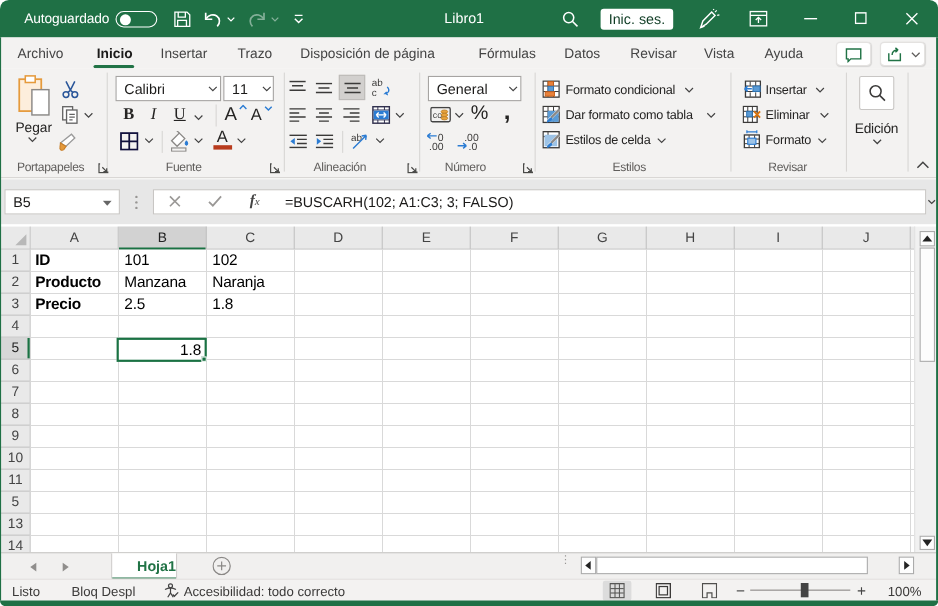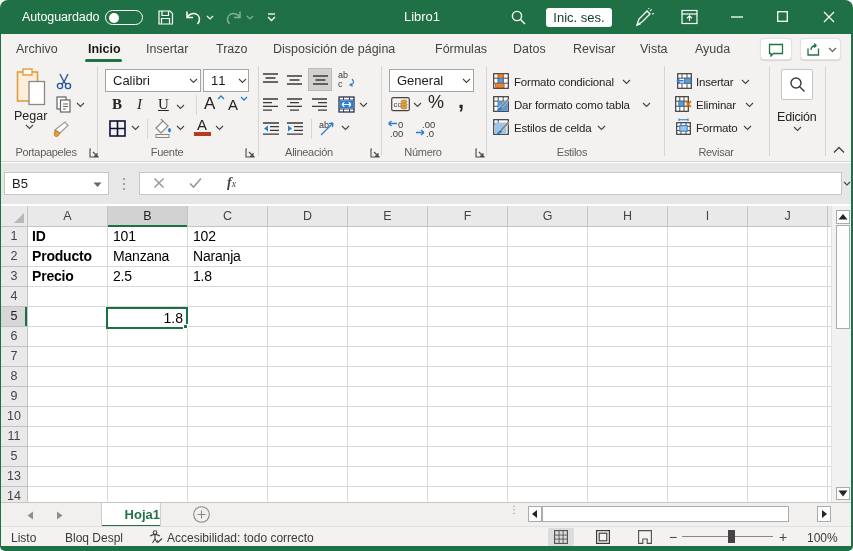--- a/index.html
+++ b/index.html
@@ -431,20 +431,21 @@
       <circle cx="2" cy="12" r="1.1" fill="#979593"></circle>
     </svg>
   <div id="fxbox"></div>
   <svg class="abs" style="left:152px;top:14px" width="12" height="12" viewBox="0 0 12 12">
       <path d="M1.5 1.5 L10.5 10.5 M10.5 1.5 L1.5 10.5" stroke="#9a9896" stroke-width="1.5"></path>
     </svg>
   <svg class="abs" style="left:188px;top:14px" width="13" height="12" viewBox="0 0 13 12">
       <path d="M1 6.5 L4.5 10 L12 1.5" fill="none" stroke="#9a9896" stroke-width="1.6"></path>
     </svg>
   <div class="abs" style="left:226px;top:12px;font-size:14px;font-style:italic;color:#444;font-family:'Liberation Serif',serif"><b><i>f</i></b><span style="font-size:10px">x</span></div>
+  <div class="abs" style="left:258px;top:13px;font-size:13px;color:#1b1a19">=BUSCARH(102; A1:C3; 3; FALSO)</div>
   <svg class="abs" style="left:842px;top:18px" width="8" height="6" viewBox="0 0 8 6">
       <path d="M1 1 L4 4 L7 1" fill="none" stroke="#444" stroke-width="1.1"></path>
     </svg>
 </div>
 
 <div id="grid" class="abs">
   <div class="abs" style="left:0;top:2px;width:27px;height:21px;background:#e9e9e9;border-right:1px solid #c3c3c3;border-bottom:1px solid #c3c3c3">
     <svg style="position:absolute;right:2px;bottom:2px" width="12" height="12" viewBox="0 0 12 12">
         <path d="M11 1 V11 H1 Z" fill="#b8b8b8"></path>
       </svg>

